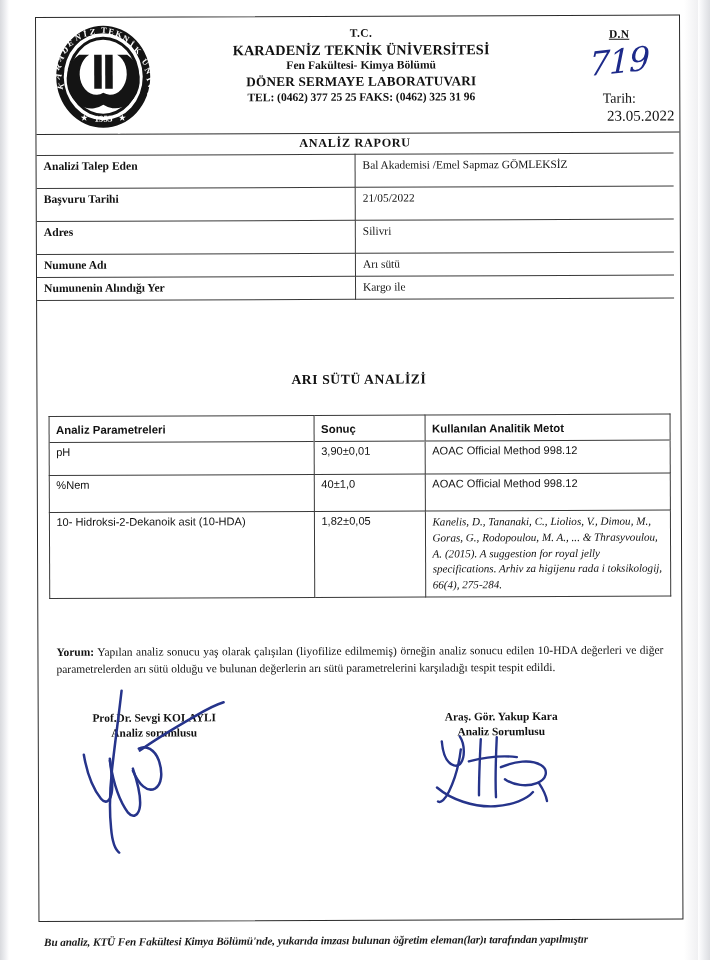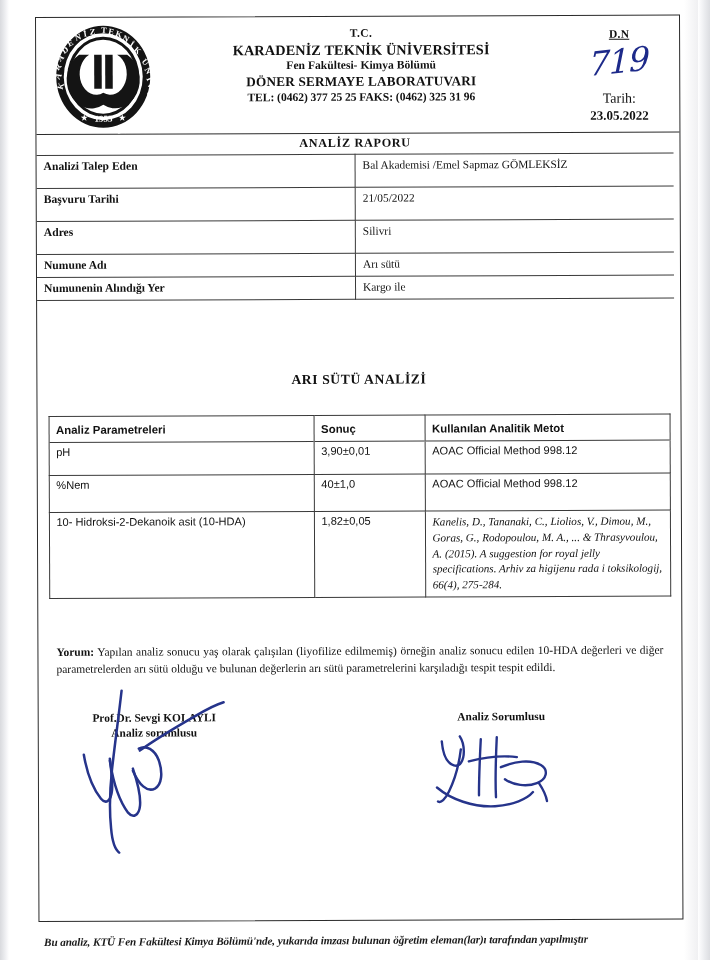--- a/index.html
+++ b/index.html
@@ -128,23 +128,24 @@
     transform: rotate(-6deg) skewX(-7deg);
     font-style: italic;
     font-weight: 500;
     letter-spacing: -1px;
   }
   .tarih-label {
     font-weight: normal;
     font-size: 14px;
   }
   .tarih-value {
-    font-weight: bold;
-    font-size: 13px;
+    font-weight: normal;
+    font-size: 15px;
     margin-top: 1px;
+    text-align: right;
   }
 
   
   #info-table {
     width: 637px;
     border-collapse: collapse;
     table-layout: fixed;
     margin-left: 0px;
   }
   #info-table td {
@@ -423,20 +424,21 @@
         <g fill="none" stroke="#26348b" stroke-width="2.5" stroke-linecap="round" stroke-linejoin="round">
           <path d="M63 2 C60 28, 56 55, 53 82 C51 100, 50 120, 52 140 C53 152, 56 161, 60 164"></path>
           <path d="M25 66 C28 84, 34 100, 42 110 C47 116, 52 112, 53 102 C54 92, 52 80, 51 70"></path>
           <path d="M51 72 C54 92, 60 112, 69 124 C74 130, 80 127, 81 117 C82 106, 78 92, 74 80"></path>
           <path d="M74 82 C80 96, 88 104, 96 100 C103 96, 104 84, 100 72 C96 61, 87 56, 80 60"></path>
           <path d="M81 62 C95 52, 115 40, 136 28 C148 21, 158 16, 165 14"></path>
         </g>
       </svg>
 
       <div class="sig-block" id="sig-right">
+        <div>Araş. Gör. Yakup Kara</div>
         <div>Analiz Sorumlusu</div>
       </div>
 
       <svg class="sig-ink" id="ink-right" width="140" height="95" viewBox="0 0 140 95">
         <g fill="none" stroke="#26348b" stroke-width="2.4" stroke-linecap="round" stroke-linejoin="round">
           <path d="M13 14 C14 26, 18 36, 25 38 C31 40, 35 33, 35 24 C35 17, 33 12, 31 9"></path>
           <path d="M32 22 C30 38, 25 54, 20 64 C16 72, 12 76, 9 74"></path>
           <path d="M8 60 C22 72, 44 80, 66 79 C84 78, 98 72, 104 65"></path>
           <path d="M52 12 C51 30, 50 50, 50 68"></path>
           <path d="M68 10 C67 30, 66 50, 67 70"></path>

